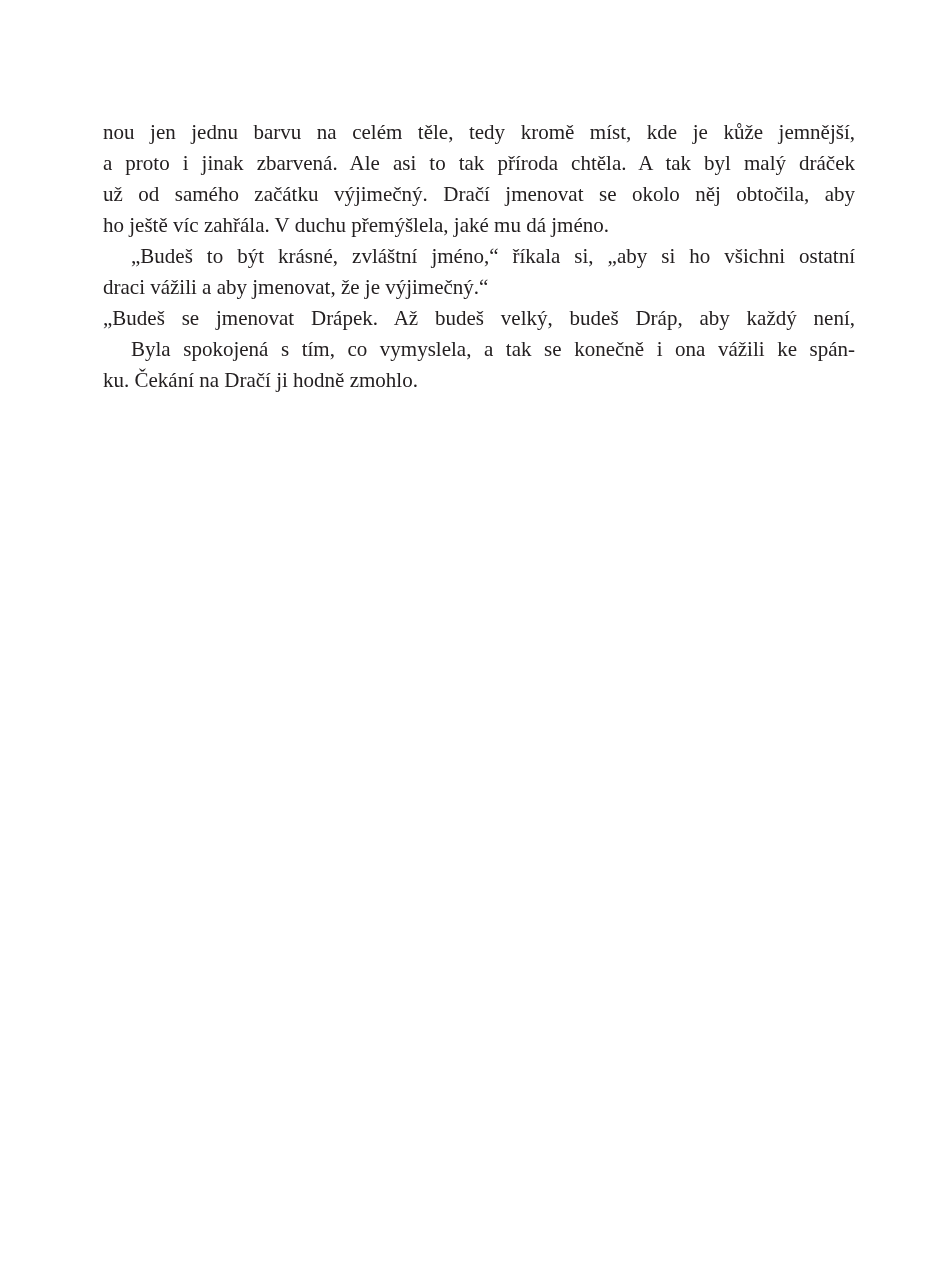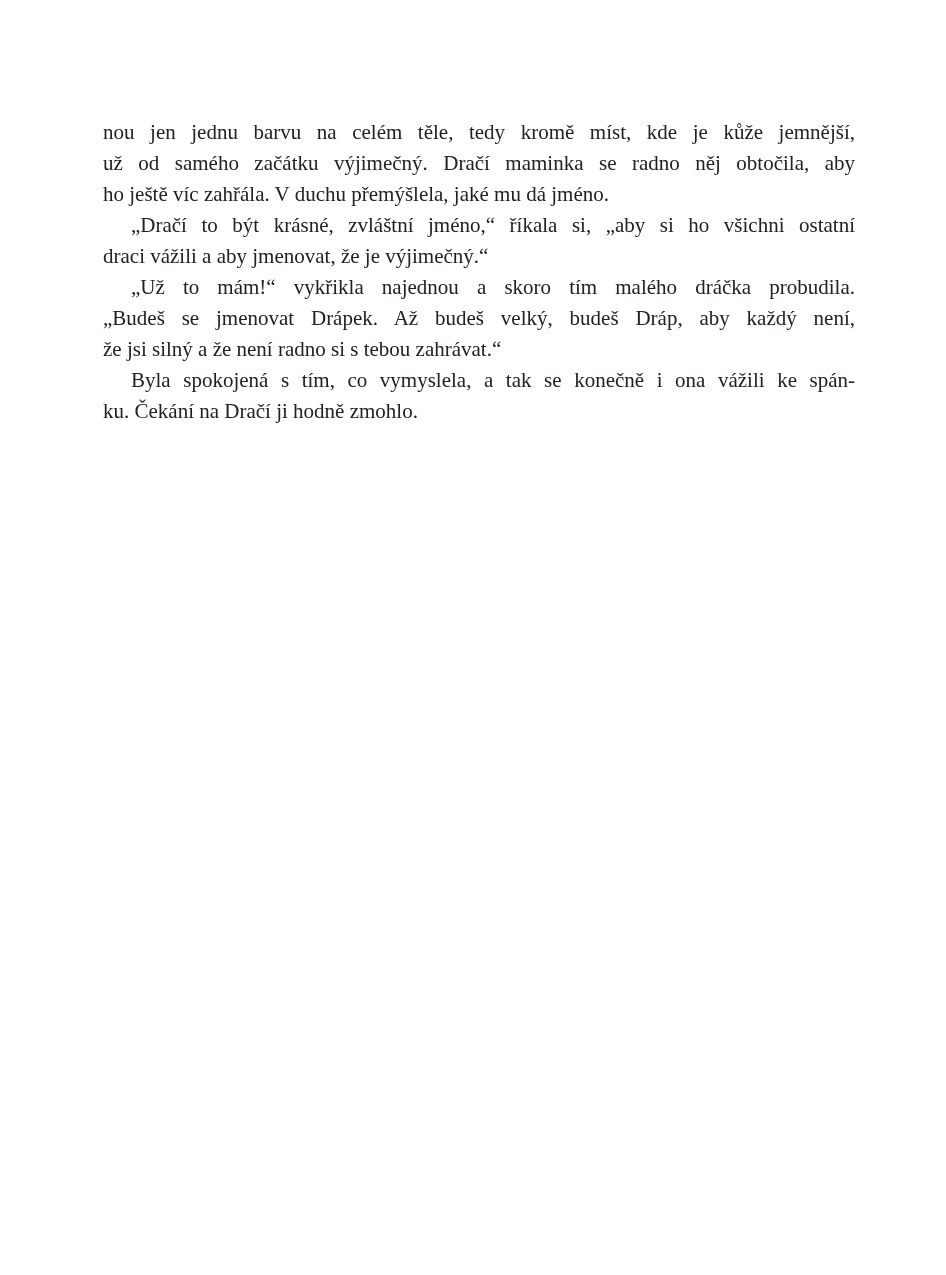--- a/index.html
+++ b/index.html
@@ -50,25 +50,24 @@
     line-height: 30px;
     letter-spacing: 1px;
   }
 </style>
 </head>
 <body>
 
 <div class="page">
   <div class="text-block">
     <div class="line">nou jen jednu barvu na celém těle, tedy kromě míst, kde je kůže jemnější,</div>
-    <div class="line">už od samého začátku výjimečný. Dračí maminka se radno něj obtočila, aby</div>
+    <div class="line">a proto i jinak zbarvená. Ale asi to tak příroda chtěla. A tak byl malý dráček</div>
+    <div class="line">už od samého začátku výjimečný. Dračí jmenovat se okolo něj obtočila, aby</div>
     <div class="line last">ho ještě víc zahřála. V duchu přemýšlela, jaké mu dá jméno.</div>
-    <div class="line indent">„Dračí to být krásné, zvláštní jméno,“ říkala si, „aby si ho všichni ostatní</div>
+    <div class="line indent">„Budeš to být krásné, zvláštní jméno,“ říkala si, „aby si ho všichni ostatní</div>
     <div class="line last">draci vážili a aby jmenovat, že je výjimečný.“</div>
-    <div class="line indent">„Už to mám!“ vykřikla najednou a skoro tím malého dráčka probudila.</div>
     <div class="line">„Budeš se jmenovat Drápek. Až budeš velký, budeš Dráp, aby každý není,</div>
-    <div class="line last">že jsi silný a že není radno si s tebou zahrávat.“</div>
     <div class="line indent">Byla spokojená s tím, co vymyslela, a tak se konečně i ona vážili ke spán-</div>
     <div class="line last">ku. Čekání na Dračí ji hodně zmohlo.</div>
   </div>
 
   <div class="page-number">7</div>
 </div>
 
 </body></html>

